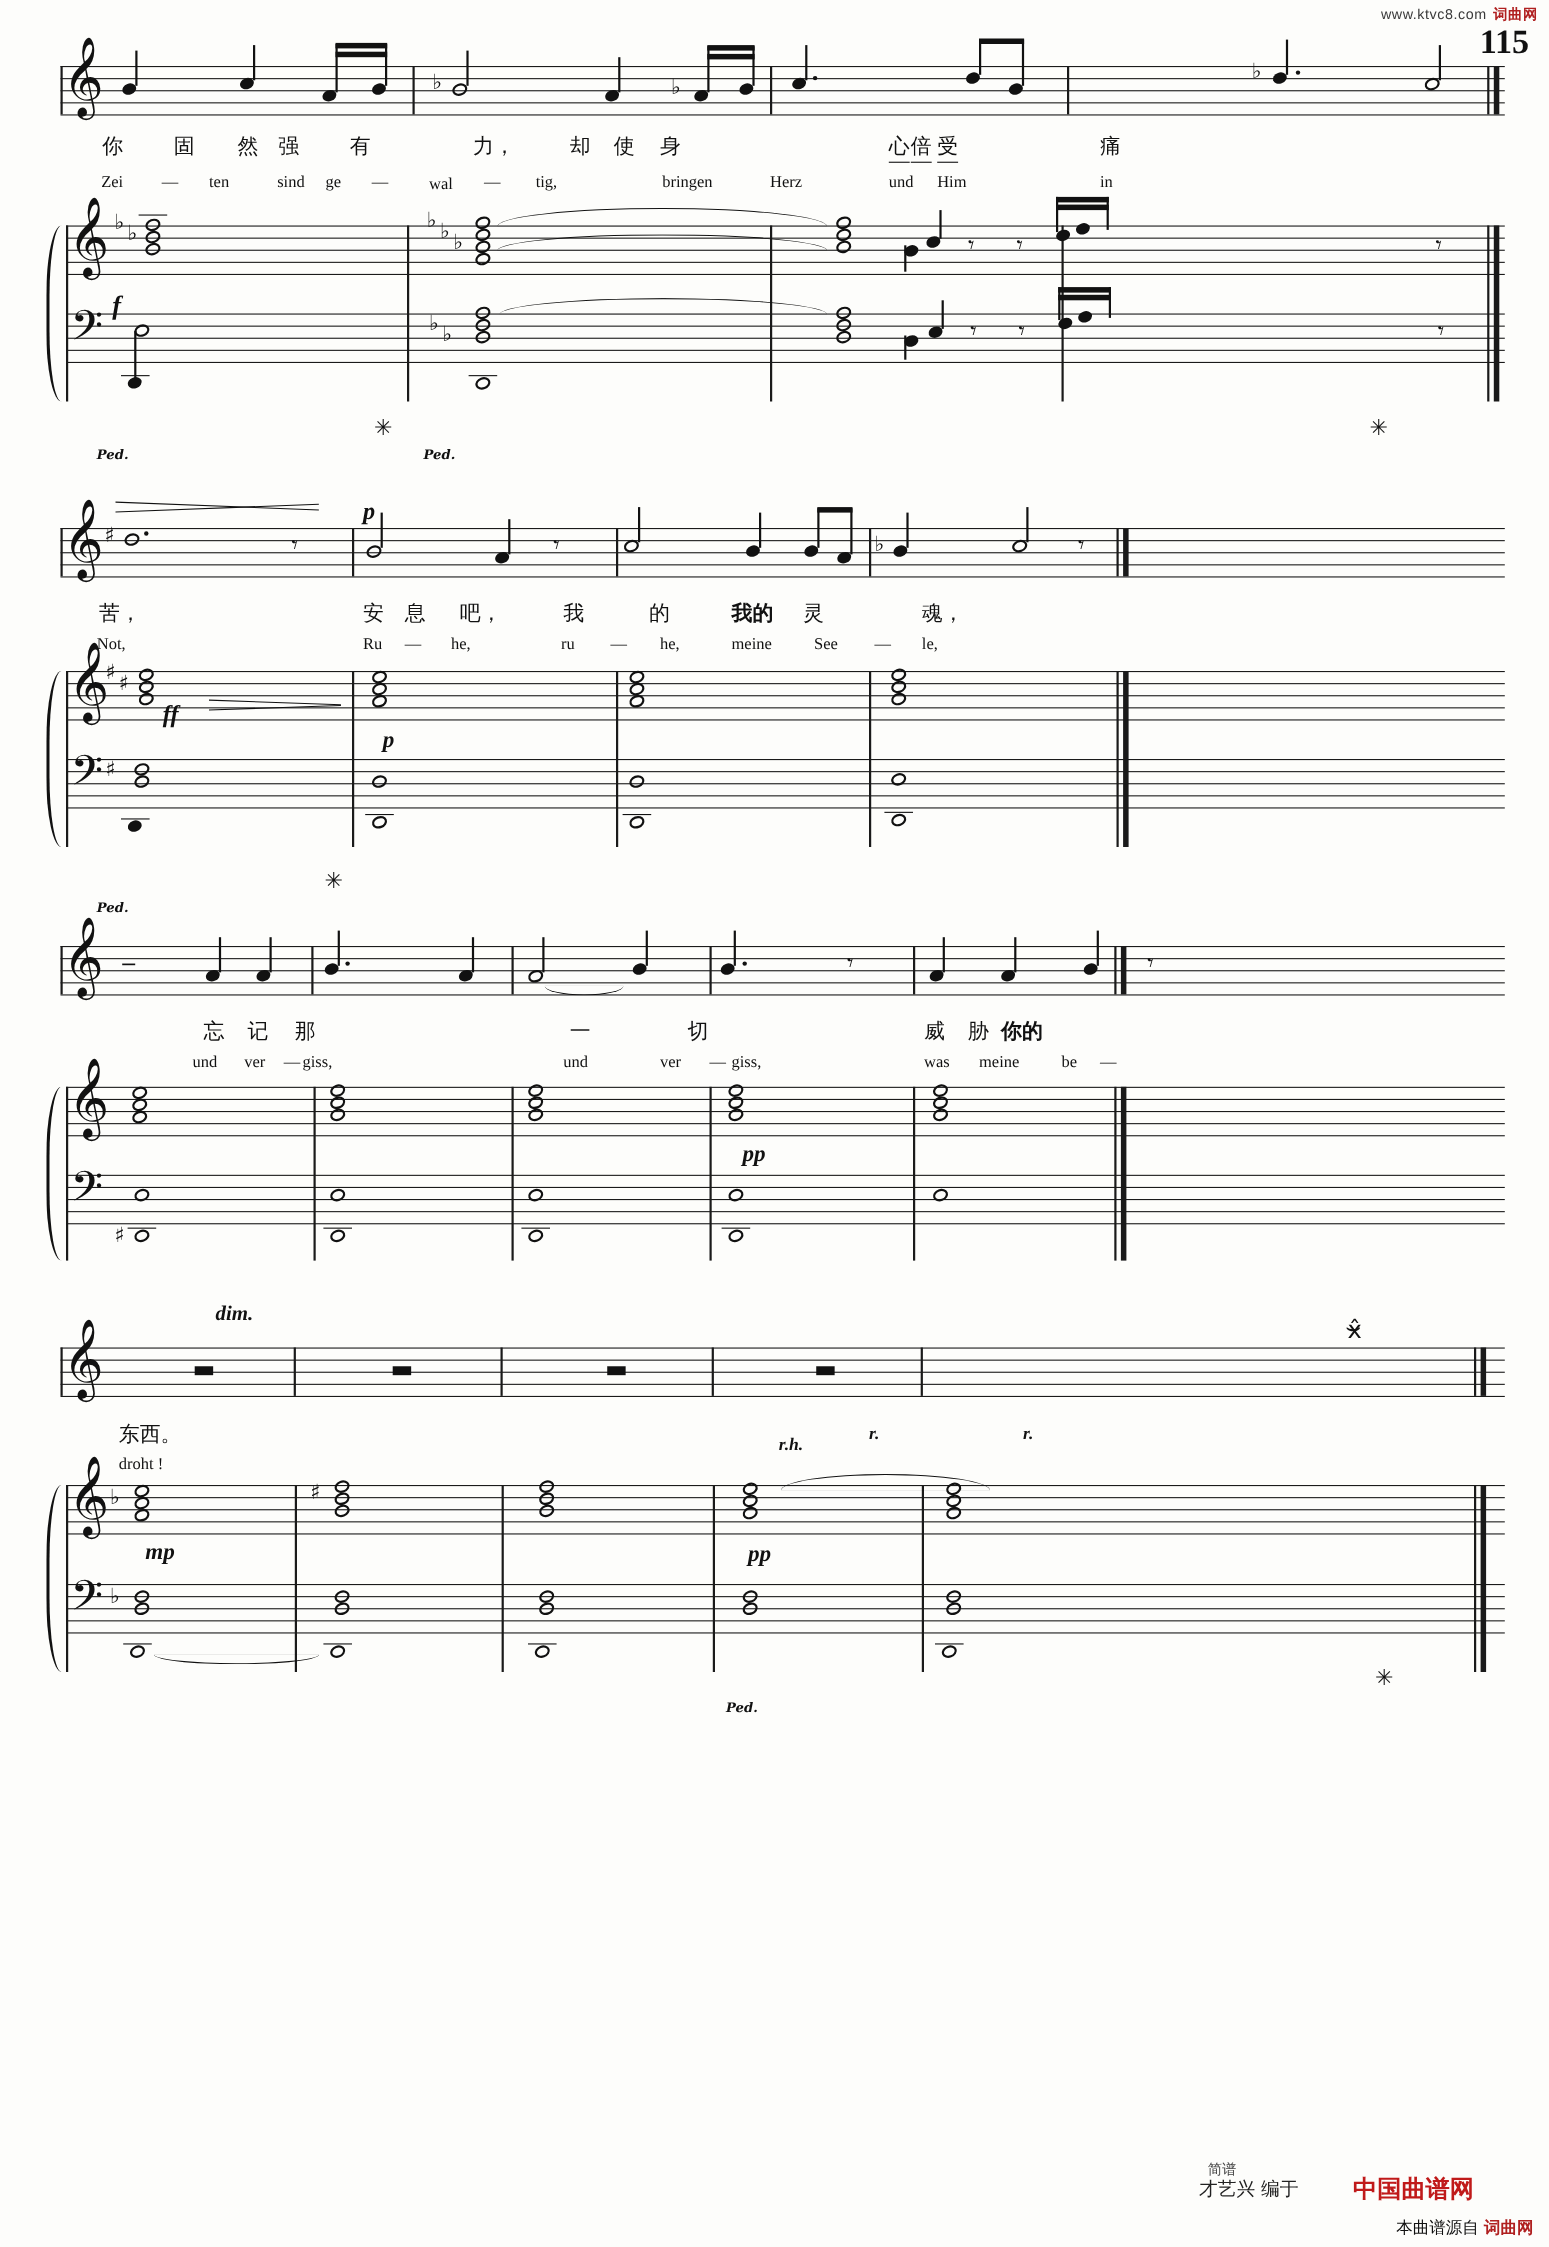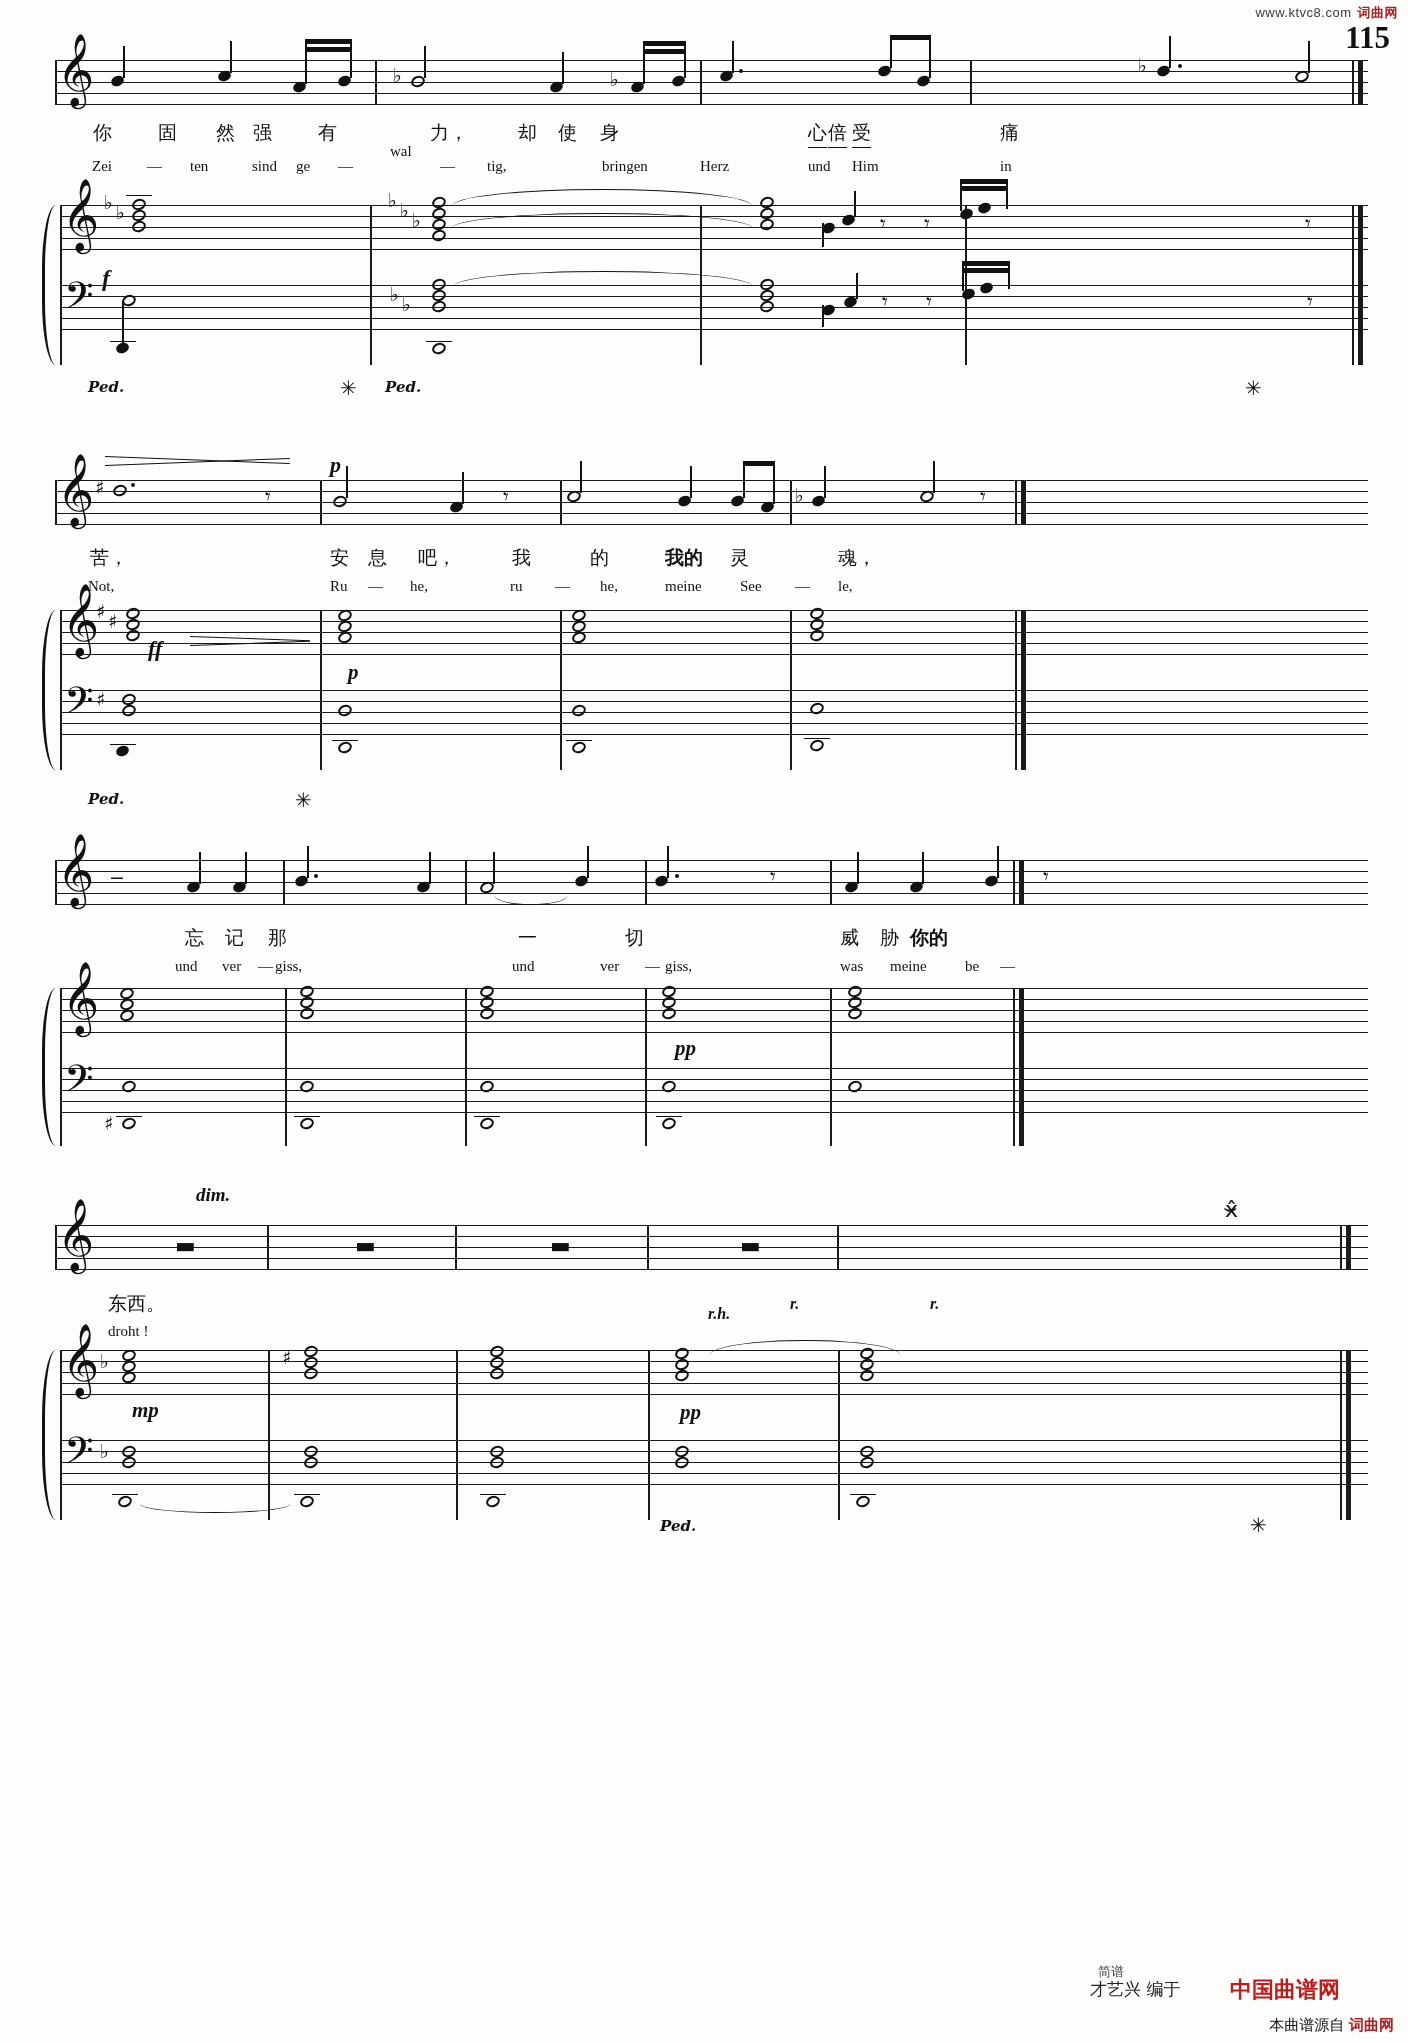--- a/index.html
+++ b/index.html
@@ -38,21 +38,21 @@
   .ledger{position:absolute;height:1.4px;background:#111;}
   .rest{position:absolute;font-family:"DejaVu Sans",sans-serif;font-size:22px;line-height:1;color:#111;}
   .acc{position:absolute;font-family:"DejaVu Sans",sans-serif;font-size:19px;line-height:1;color:#111;}
   .slur{position:absolute;border-top:1.7px solid #111;border-radius:50%/100% 100% 0 0;height:12px;}
   .tie{position:absolute;border-bottom:1.5px solid #111;border-radius:50%/0 0 100% 100%;height:8px;}
   .hairpin{position:absolute;height:10px;}
   .hairpin i{position:absolute;left:0;right:0;height:1.3px;background:#111;transform-origin:left center;}
 
   .dyn{position:absolute;font-family:"Liberation Serif",serif;font-style:italic;font-weight:bold;color:#111;}
   .term{position:absolute;font-family:"Liberation Serif",serif;font-style:italic;color:#111;}
-  .ped{position:absolute;font-family:"DejaVu Serif",serif;font-weight:bold;font-style:italic;color:#111;font-size:15px;}
+  .ped{position:absolute;font-family:"DejaVu Serif",serif;font-weight:bold;font-style:italic;color:#111;font-size:12px;margin-top:28px;}
   .pedstar{position:absolute;font-family:"DejaVu Sans",sans-serif;font-size:20px;color:#111;}
   .fermata{position:absolute;font-family:"DejaVu Sans",sans-serif;font-size:22px;color:#111;}
 
   .lyric{position:absolute;white-space:nowrap;}
   .lyric.cn{font-family:"DejaVu Sans",sans-serif;font-size:19px;color:#111;}
   .lyric.de{font-family:"Liberation Serif",serif;font-size:15px;color:#111;}
   .lyric.cn.underline{border-bottom:1.4px solid #111;padding-bottom:1px;}
 
   .footer-cn{position:absolute;left:1090px;bottom:42px;font-family:"DejaVu Sans",sans-serif;font-size:17px;color:#222;}
   .footer-red{position:absolute;left:1230px;bottom:38px;font-family:"DejaVu Sans",sans-serif;font-size:22px;font-weight:bold;color:#c01a1a;}
@@ -140,21 +140,21 @@
     <div class="lyric cn underline" style="left:828px;top:120px;">倍</div>
     <div class="lyric cn underline" style="left:852px;top:120px;">受</div>
     <div class="lyric cn" style="left:1000px;top:120px;">痛</div>
 
     <div class="lyric de" style="left:92px;top:158px;">Zei</div>
     <div class="lyric de" style="left:147px;top:158px;">—</div>
     <div class="lyric de" style="left:190px;top:158px;">ten</div>
     <div class="lyric de" style="left:252px;top:158px;">sind</div>
     <div class="lyric de" style="left:296px;top:158px;">ge</div>
     <div class="lyric de" style="left:338px;top:158px;">—</div>
-    <div class="lyric de" style="left:390px;top:143px;">wal</div>
+    <div class="lyric de" style="left:390px;top:160px;">wal</div>
     <div class="lyric de" style="left:440px;top:158px;">—</div>
     <div class="lyric de" style="left:487px;top:158px;">tig,</div>
     <div class="lyric de" style="left:602px;top:158px;">bringen</div>
     <div class="lyric de" style="left:700px;top:158px;">Herz</div>
     <div class="lyric de" style="left:808px;top:158px;">und</div>
     <div class="lyric de" style="left:852px;top:158px;">Him</div>
     <div class="lyric de" style="left:1000px;top:158px;">in</div>
 
     <div class="brace-shape" style="left:42px;top:205px;height:160px;"></div>
     <div class="staff" style="top:205px;left:60px;right:40px;">

